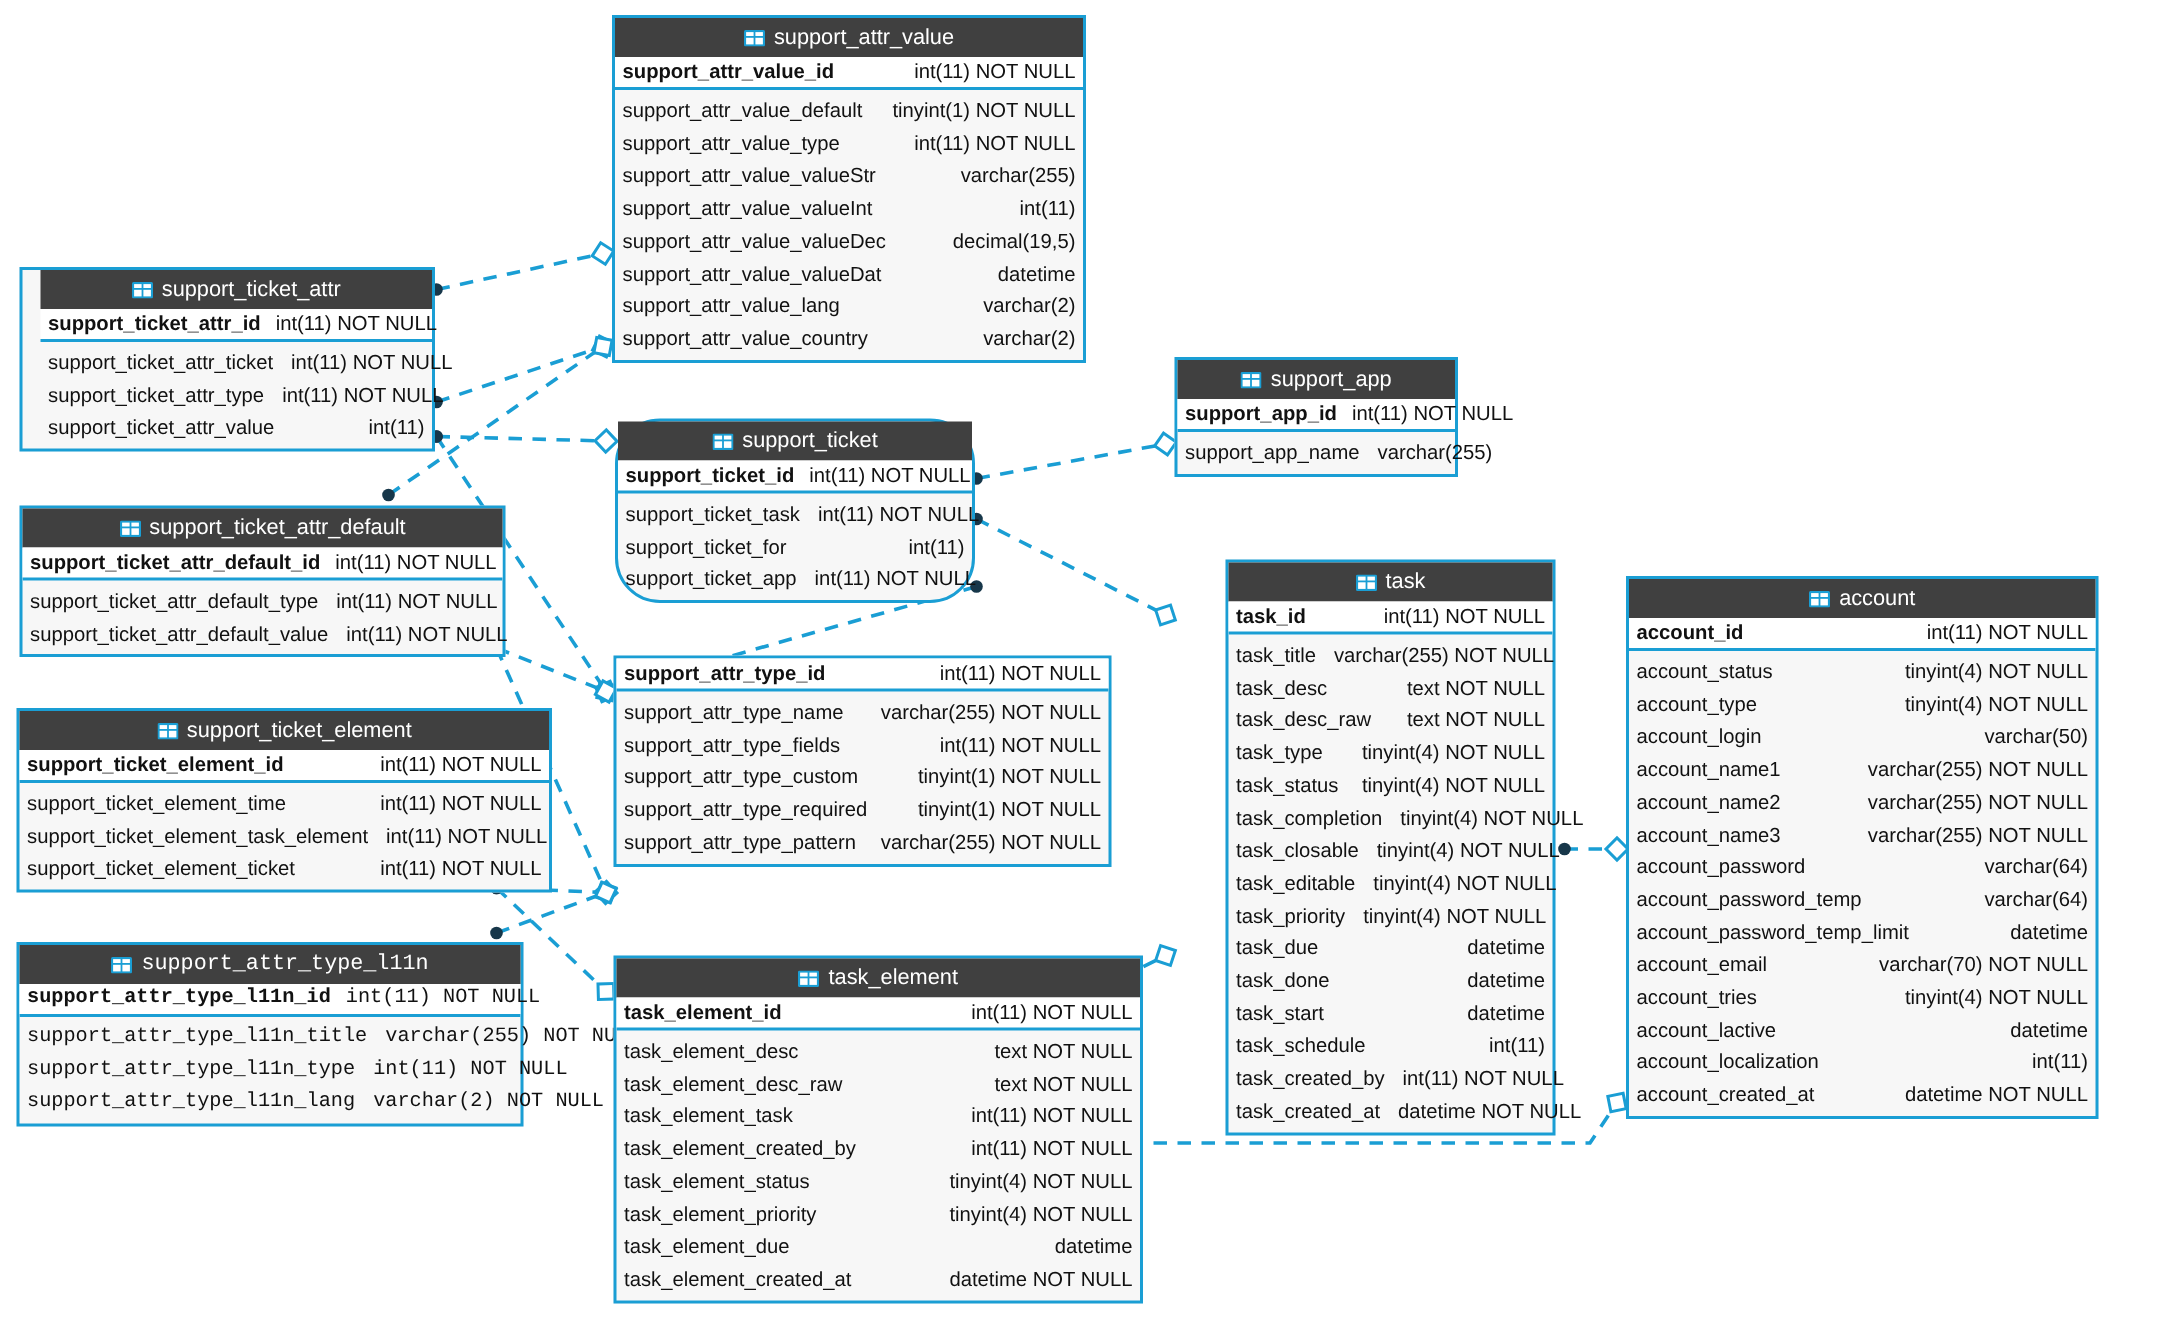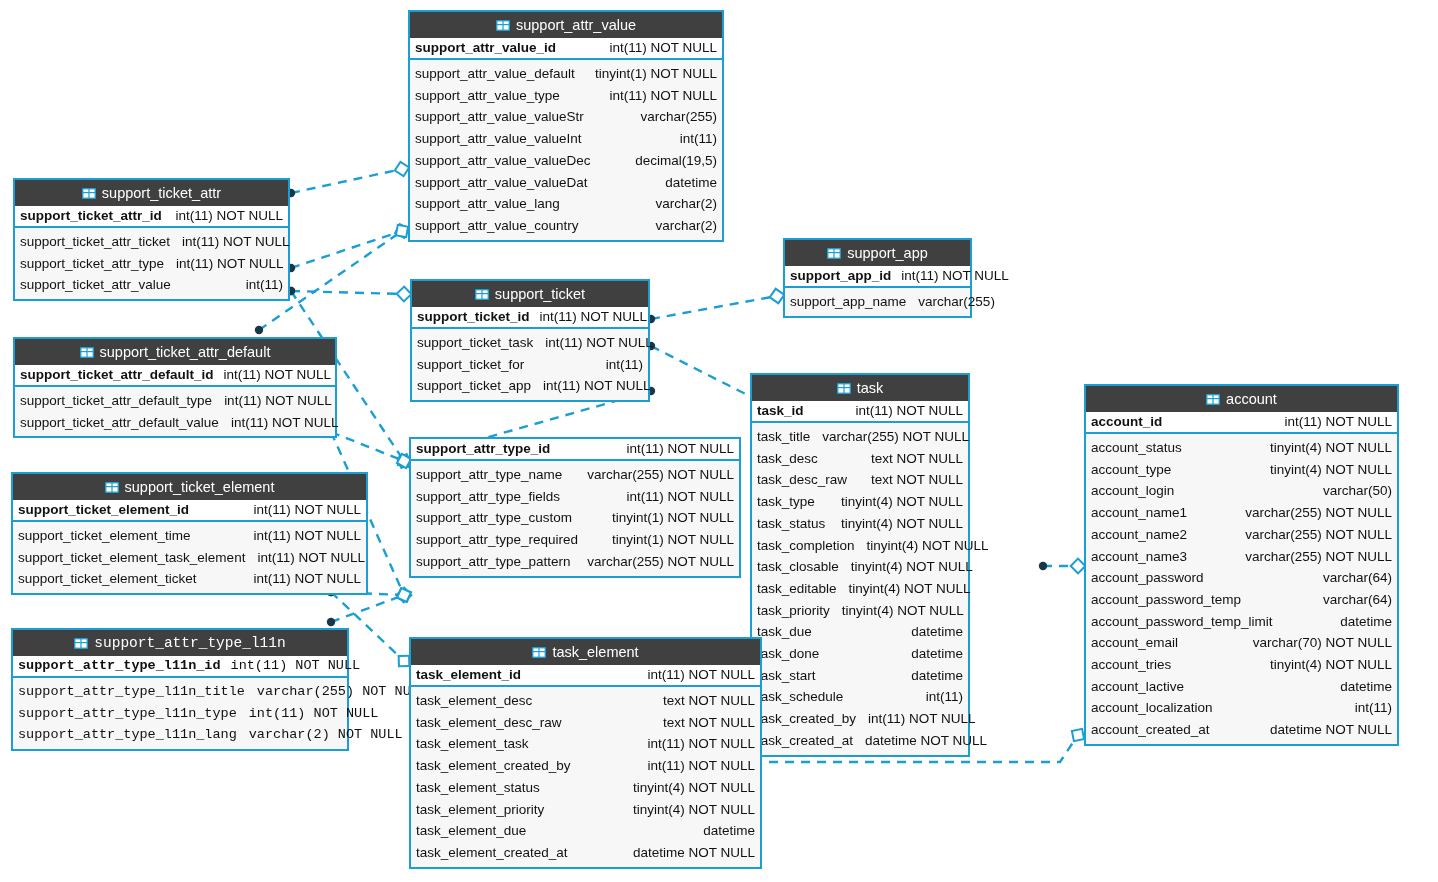--- a/index.html
+++ b/index.html
@@ -201,21 +201,21 @@
         <div class="ent-row">
           <span class="fname">support_attr_value_lang</span>
           <span class="ftype">varchar(2)</span>
         </div>
         <div class="ent-row">
           <span class="fname">support_attr_value_country</span>
           <span class="ftype">varchar(2)</span>
         </div>
       </div>
     </div>
-    <div class="entity" style="left: 13px; top: 178px; width: 277px;">
+    <div class="entity" style="left: 13px; top: 178px; width: 277px; padding-left: 12px;">
       <div class="ent-title">
         <span class="tbl-icon">
           <svg width="14" height="11" viewBox="0 0 14 11" xmlns="http://www.w3.org/2000/svg">
             <rect x="0" y="0" width="14" height="11" rx="1" fill="#1a9ed4"></rect>
             <rect x="1.4" y="1.4" width="5" height="2.6" fill="#ffffff"></rect>
             <rect x="7.6" y="1.4" width="5" height="2.6" fill="#ffffff"></rect>
             <rect x="1.4" y="5.2" width="5" height="4.4" fill="#ffffff"></rect>
             <rect x="7.6" y="5.2" width="5" height="4.4" fill="#ffffff"></rect>
           </svg>
         </span>
@@ -257,21 +257,21 @@
         <span>support_app_id</span>
         <span class="ptype">int(11) NOT NULL</span>
       </div>
       <div class="ent-rows">
         <div class="ent-row">
           <span class="fname">support_app_name</span>
           <span class="ftype">varchar(255)</span>
         </div>
       </div>
     </div>
-    <div class="entity" style="left: 410px; top: 279px; width: 240px;">
+    <div class="entity" style="left: 410px; top: 279px; width: 240px; border-radius: 30px;">
       <div class="ent-title">
         <span class="tbl-icon">
           <svg width="14" height="11" viewBox="0 0 14 11" xmlns="http://www.w3.org/2000/svg">
             <rect x="0" y="0" width="14" height="11" rx="1" fill="#1a9ed4"></rect>
             <rect x="1.4" y="1.4" width="5" height="2.6" fill="#ffffff"></rect>
             <rect x="7.6" y="1.4" width="5" height="2.6" fill="#ffffff"></rect>
             <rect x="1.4" y="5.2" width="5" height="4.4" fill="#ffffff"></rect>
             <rect x="7.6" y="5.2" width="5" height="4.4" fill="#ffffff"></rect>
           </svg>
         </span>
@@ -317,21 +317,21 @@
         <div class="ent-row">
           <span class="fname">support_ticket_attr_default_type</span>
           <span class="ftype">int(11) NOT NULL</span>
         </div>
         <div class="ent-row">
           <span class="fname">support_ticket_attr_default_value</span>
           <span class="ftype">int(11) NOT NULL</span>
         </div>
       </div>
     </div>
-    <div class="entity" style="left: 750px; top: 373px; width: 220px;">
+    <div class="entity" style="left: 817px; top: 373px; width: 220px;">
       <div class="ent-title">
         <span class="tbl-icon">
           <svg width="14" height="11" viewBox="0 0 14 11" xmlns="http://www.w3.org/2000/svg">
             <rect x="0" y="0" width="14" height="11" rx="1" fill="#1a9ed4"></rect>
             <rect x="1.4" y="1.4" width="5" height="2.6" fill="#ffffff"></rect>
             <rect x="7.6" y="1.4" width="5" height="2.6" fill="#ffffff"></rect>
             <rect x="1.4" y="5.2" width="5" height="4.4" fill="#ffffff"></rect>
             <rect x="7.6" y="5.2" width="5" height="4.4" fill="#ffffff"></rect>
           </svg>
         </span>

